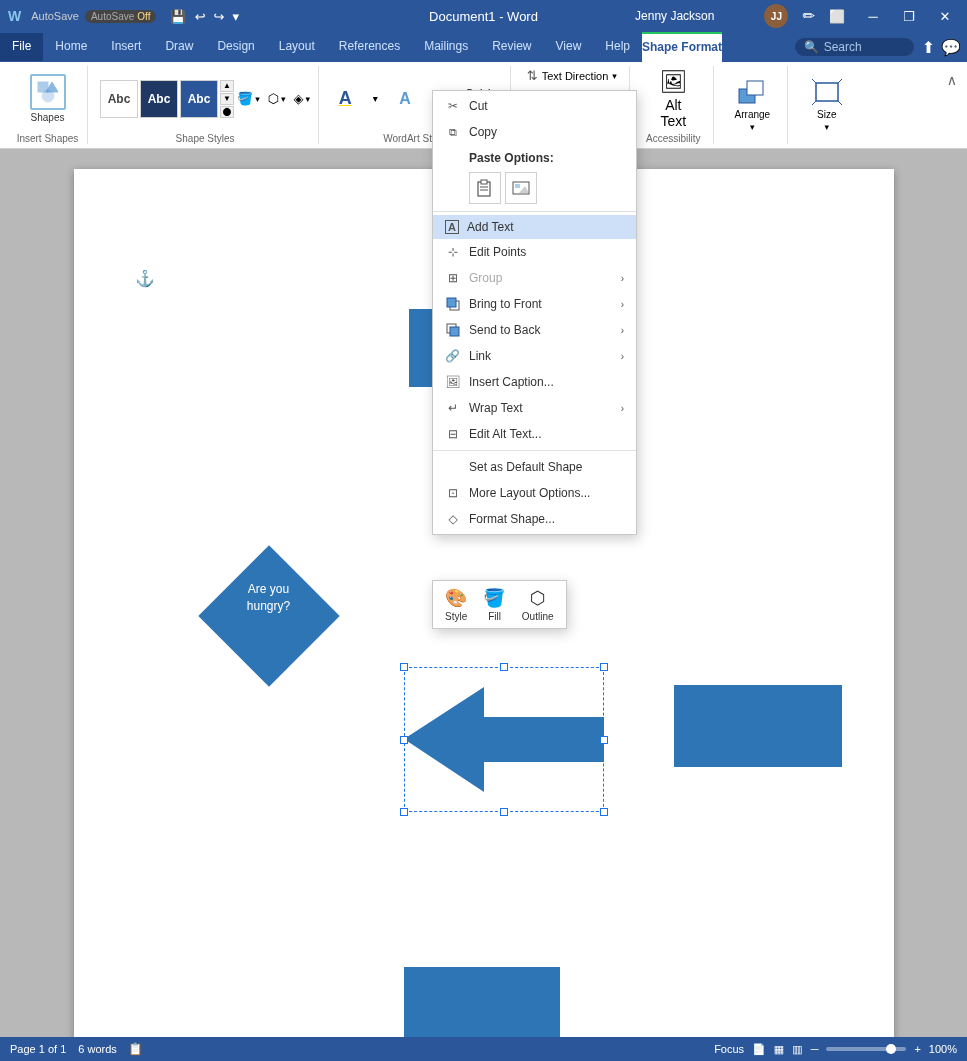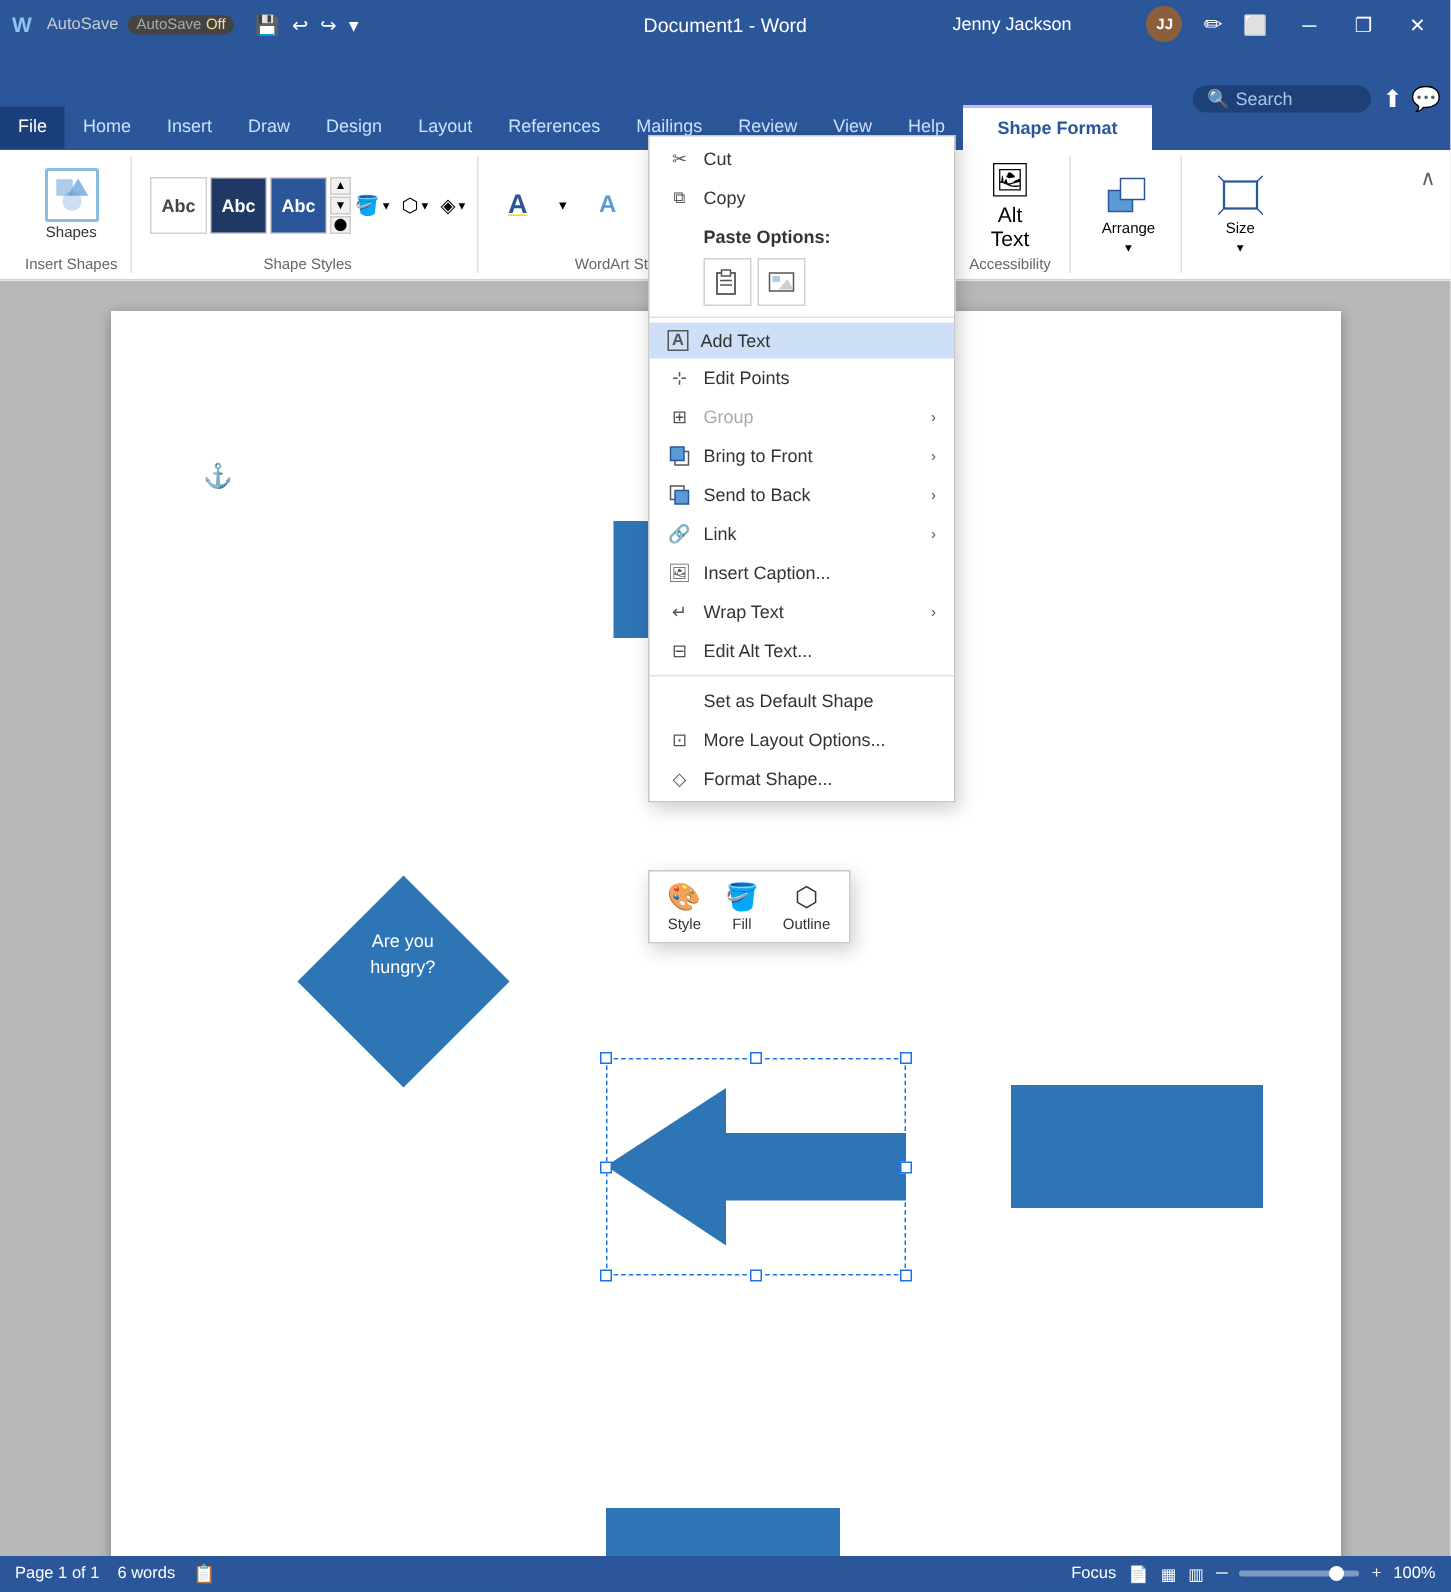--- a/index.html
+++ b/index.html
@@ -195,33 +195,33 @@
       <div class="user-avatar">JJ</div>
       <span style="color:white;font-size:15px;margin-left:6px;cursor:pointer;">✏</span>
       <span class="window-btn">⬜</span>
       <span class="window-btn">─</span>
       <span class="window-btn">❐</span>
       <span class="window-btn close">✕</span>
     </div>
   </div>
 
   <div class="ribbon-tabs-row">
-    <div style="display:flex;align-items:center;flex:1;margin-top:38px;">
+    <div style="display:flex;align-items:center;flex:1;">
       <div class="ribbon-tab" style="background:#1a3f7a;color:white;padding:6px 12px;font-size:12px;">File</div>
       <div class="ribbon-tab">Home</div>
       <div class="ribbon-tab">Insert</div>
       <div class="ribbon-tab">Draw</div>
       <div class="ribbon-tab">Design</div>
       <div class="ribbon-tab">Layout</div>
       <div class="ribbon-tab">References</div>
       <div class="ribbon-tab">Mailings</div>
       <div class="ribbon-tab">Review</div>
       <div class="ribbon-tab">View</div>
       <div class="ribbon-tab">Help</div>
-      <div class="ribbon-tab shape-format" style="background:white;color:#2b579a;font-weight:600;border-top:2px solid #c4b5fd;padding:6px 23px;font-size:12px;">Shape Format</div>
+      <div class="ribbon-tab shape-format" style="background:white;color:#2b579a;font-weight:600;border-top:2px solid #22c55e;padding:6px 0;font-size:12px;">Shape Format</div>
     </div>
     <div class="ribbon-search" style="margin-right:8px;">
       <span style="color:#aac4e8;font-size:12px;">🔍</span>
       <input type="text" style="background: transparent; border: none; color: white; font-size: 12px; outline: none; width: 80px;" placeholder="Search">
     </div>
     <span style="color:white;font-size:16px;cursor:pointer;margin-right:6px;">⬆</span>
     <span style="color:white;font-size:16px;cursor:pointer;margin-right:6px;">💬</span>
   </div>
 
   <div class="ribbon-content">

